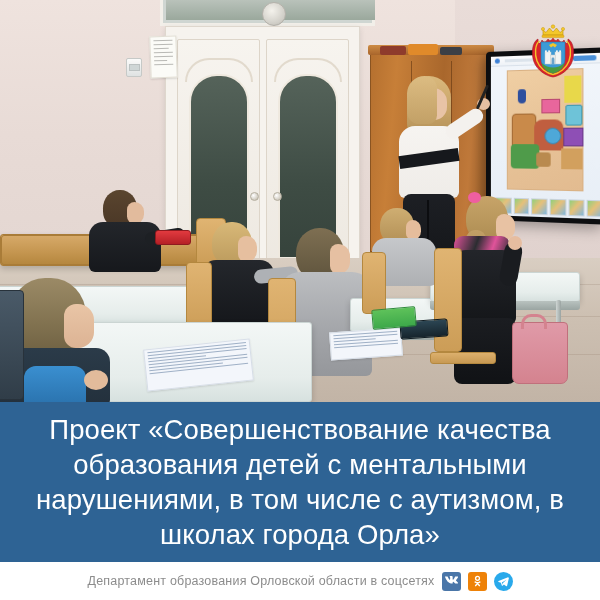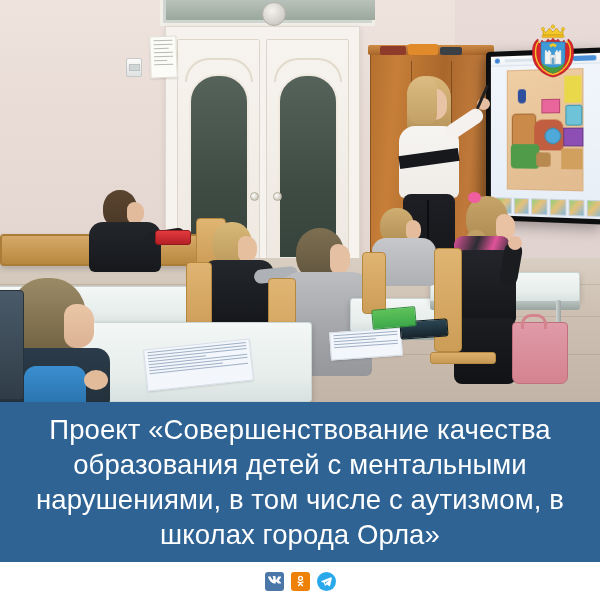--- a/index.html
+++ b/index.html
@@ -560,20 +560,21 @@
       </svg>
     </div>
 
   </div>
 
   <div class="caption">
     <div class="caption-text">Проект «Совершенствование качества образования детей с ментальными нарушениями, в том числе с аутизмом, в школах города Орла»</div>
   </div>
 
   <div class="footer">
+    <span class="footer-text">Департамент образования Орловской области в соцсетях</span>
     <span class="soc vk">
       <svg viewBox="0 0 24 24" width="14" height="14" aria-hidden="true">
         <path fill="#fff" d="M12.8 16.4h1.3s.4-.05.6-.28c.2-.2.19-.6.19-.6s-.03-1.8.8-2.07c.82-.26 1.87 1.73 2.99 2.5.84.57 1.48.45 1.48.45l3-.04s1.56-.1.82-1.33c-.06-.1-.43-.91-2.23-2.58-1.88-1.75-1.63-1.47.64-4.5 1.38-1.84 1.93-2.97 1.76-3.45-.16-.46-1.18-.34-1.18-.34l-3.38.02s-.25-.03-.44.08c-.18.11-.3.37-.3.37s-.53 1.42-1.24 2.63c-1.5 2.55-2.1 2.69-2.34 2.53-.56-.36-.42-1.48-.42-2.28 0-2.5.38-3.54-.74-3.81-.37-.1-.64-.15-1.59-.16-1.21-.01-2.24.004-2.82.29-.39.19-.69.61-.5.63.22.03.73.14 1 .5.35.48.34 1.55.34 1.55s.2 2.93-.47 3.3c-.46.25-1.1-.26-2.43-2.57-.68-1.18-1.2-2.49-1.2-2.49s-.1-.24-.27-.37c-.22-.16-.52-.2-.52-.2l-3.2.02s-.48.01-.66.22c-.16.18-.01.57-.01.57s2.51 5.87 5.36 8.83c2.61 2.71 5.58 2.53 5.58 2.53z"></path>
       </svg>
     </span>
     <span class="soc ok">
       <svg viewBox="0 0 24 24" width="13" height="13" aria-hidden="true">
         <circle cx="12" cy="6.2" r="3.6" fill="none" stroke="#fff" stroke-width="2.4"></circle>
         <path fill="#fff" d="M6.6 12.3c-.5.75-.2 1.7.62 2.12 1.1.56 2.3.9 3.5 1.02l-3.1 3.1a1.4 1.4 0 0 0 1.98 1.98L12 17.6l2.4 2.92a1.4 1.4 0 0 0 1.98-1.98l-3.1-3.1c1.2-.12 2.4-.46 3.5-1.02.82-.42 1.12-1.37.62-2.12-.45-.68-1.35-.88-2.06-.5a6.6 6.6 0 0 1-6.68 0c-.71-.38-1.61-.18-2.06.5z"></path>
       </svg>

